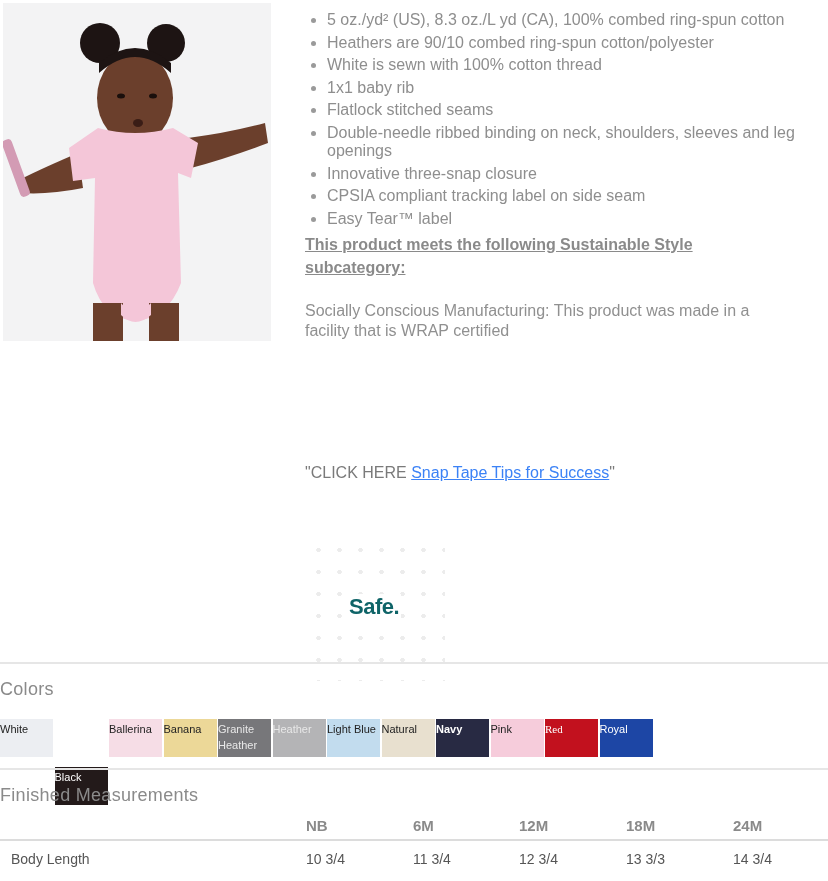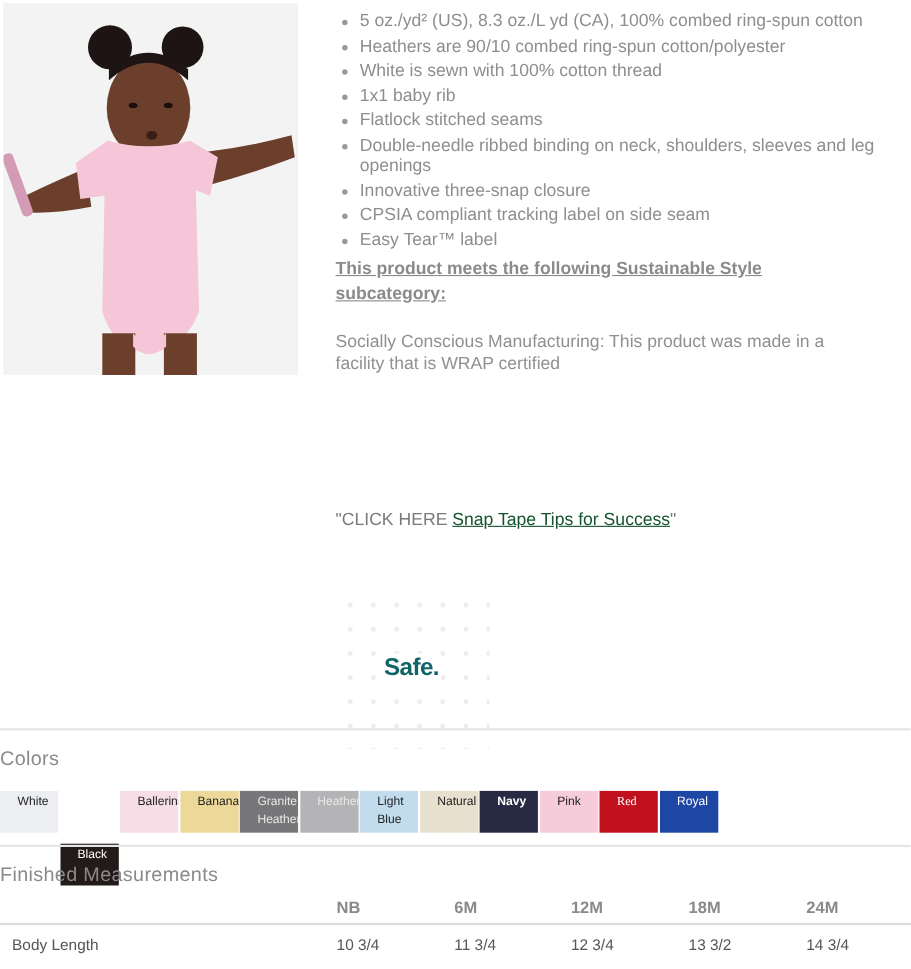--- a/index.html
+++ b/index.html
@@ -23,21 +23,21 @@
       border-radius: 50%; background: #9a9a9a;
     }
     .sustain-heading {
       margin-top: 5px; font-size: 16px; line-height: 23px; font-weight: bold;
       color: #8a8a8a; text-decoration: underline; width: 440px;
     }
     .sustain-body {
       margin-top: 22px; font-size: 16px; line-height: 20px; color: #909090; width: 480px;
     }
     .click-here { position: absolute; left: 305px; top: 464px; font-size: 16px; color: #7a7a7a; }
-    .click-here a { color: #14532d; text-decoration: underline; }
+    .click-here a { color: #3b82f6; text-decoration: underline; }
 
     .safe-badge {
       position: absolute; left: 305px; top: 536px; width: 140px; height: 145px;
       background-image: radial-gradient(circle, #ececec 2px, transparent 2.5px);
       background-size: 21px 22px; background-position: 3px 3px;
     }
     .safe-badge .safe-text {
       position: absolute; left: 42px; top: 58px; font-size: 22px; font-weight: bold;
       color: #0f6468; letter-spacing: -0.5px; background: #ffffff; padding: 0 2px;
     }
@@ -45,21 +45,21 @@
     .divider { position: absolute; left: 0; width: 828px; height: 2px; background: #e6e6e6; }
 
     .section-title {
       position: absolute; left: 0; font-size: 18px; color: #8a8a8a; font-weight: normal;
       letter-spacing: 0.3px;
     }
 
     .swatches { position: absolute; left: 0; top: 719px; display: flex; }
     .swatch {
       width: 53px; height: 38px; margin-right: 1.5px; font-size: 11px; line-height: 16px;
-      padding: 2px 16px; overflow: hidden; cursor: pointer;
+      padding: 2px 0; overflow: hidden; cursor: pointer;
     }
 
     table.measure { position: absolute; left: 0; top: 812px; width: 828px; border-collapse: collapse; }
     table.measure th {
       font-size: 15px; font-weight: bold; color: #8a8a8a; text-align: left;
       height: 28px; border-bottom: 2px solid #dcdcdc; padding: 0;
     }
     table.measure td { font-size: 14px; color: #555555; height: 36px; padding: 0; }
     .c0 { width: 306px; padding-left: 11px !important; }
     .c1 { width: 107px; } .c2 { width: 106px; } .c3 { width: 107px; } .c4 { width: 107px; } .c5 { width: 95px; }
@@ -123,21 +123,21 @@
 <div class="swatches">
   <div class="swatch" style="background: rgb(236, 238, 242); color: rgb(34, 34, 34);"><span>White</span></div>
   <div class="swatch" style="background: rgb(35, 26, 26); color: rgb(255, 255, 255); margin-top: 48px;"><span>Black</span></div>
   <div class="swatch" style="background: rgb(246, 221, 230); color: rgb(34, 34, 34);"><span>Ballerina</span></div>
   <div class="swatch" style="background: rgb(236, 216, 152); color: rgb(34, 34, 34);"><span>Banana</span></div>
   <div class="swatch" style="background: rgb(119, 119, 122); color: rgb(232, 232, 232);"><span>Granite Heather</span></div>
   <div class="swatch" style="background: rgb(180, 180, 182); color: rgb(232, 232, 232);"><span>Heather</span></div>
   <div class="swatch" style="background: rgb(194, 220, 238); color: rgb(34, 34, 34);"><span>Light Blue</span></div>
   <div class="swatch" style="background: rgb(232, 224, 207); color: rgb(34, 34, 34);"><span>Natural</span></div>
   <div class="swatch" style="background: rgb(40, 42, 67); color: rgb(255, 255, 255); font-weight: bold;"><span>Navy</span></div>
-  <div class="swatch" style="background: rgb(246, 204, 219); color: rgb(34, 34, 34); text-align: center;"><span>Pink</span></div>
+  <div class="swatch" style="background: rgb(246, 204, 219); color: rgb(34, 34, 34);"><span>Pink</span></div>
   <div class="swatch" style="background: rgb(194, 17, 30); color: rgb(255, 255, 255); font-family: Liberation Serif, serif;"><span>Red</span></div>
   <div class="swatch" style="background: rgb(29, 70, 165); color: rgb(255, 255, 255);"><span>Royal</span></div>
 </div>
 
 <div class="divider" style="top:768px;"></div>
 
 <div class="section-title" style="top:785px;">Finished Measurements</div>
 
 <table class="measure">
   <thead>
@@ -149,17 +149,17 @@
       <th class="c4">18M</th>
       <th class="c5">24M</th>
     </tr>
   </thead>
   <tbody>
     <tr>
       <td class="c0">Body Length</td>
       <td class="c1">10 3/4</td>
       <td class="c2">11 3/4</td>
       <td class="c3">12 3/4</td>
-      <td class="c4">13 3/2</td>
+      <td class="c4">13 3/3</td>
       <td class="c5">14 3/4</td>
     </tr>
   </tbody>
 </table>
 
 </body></html>

